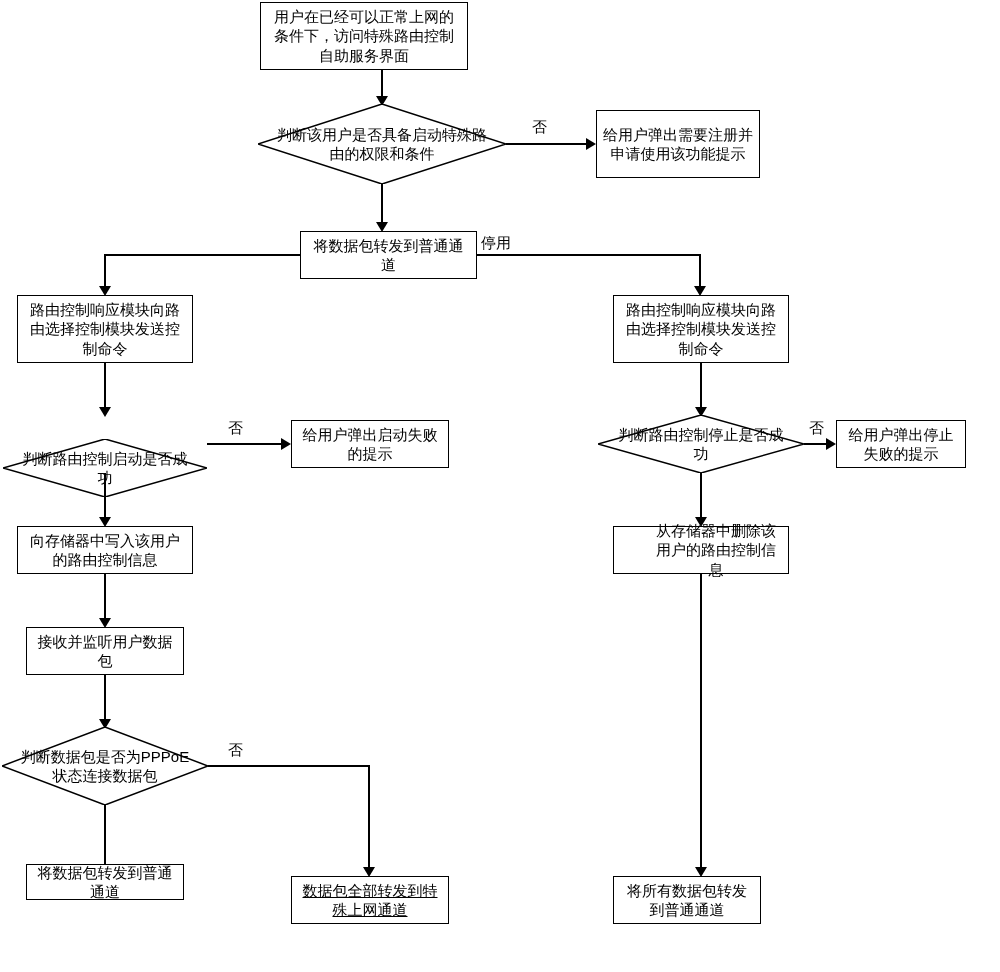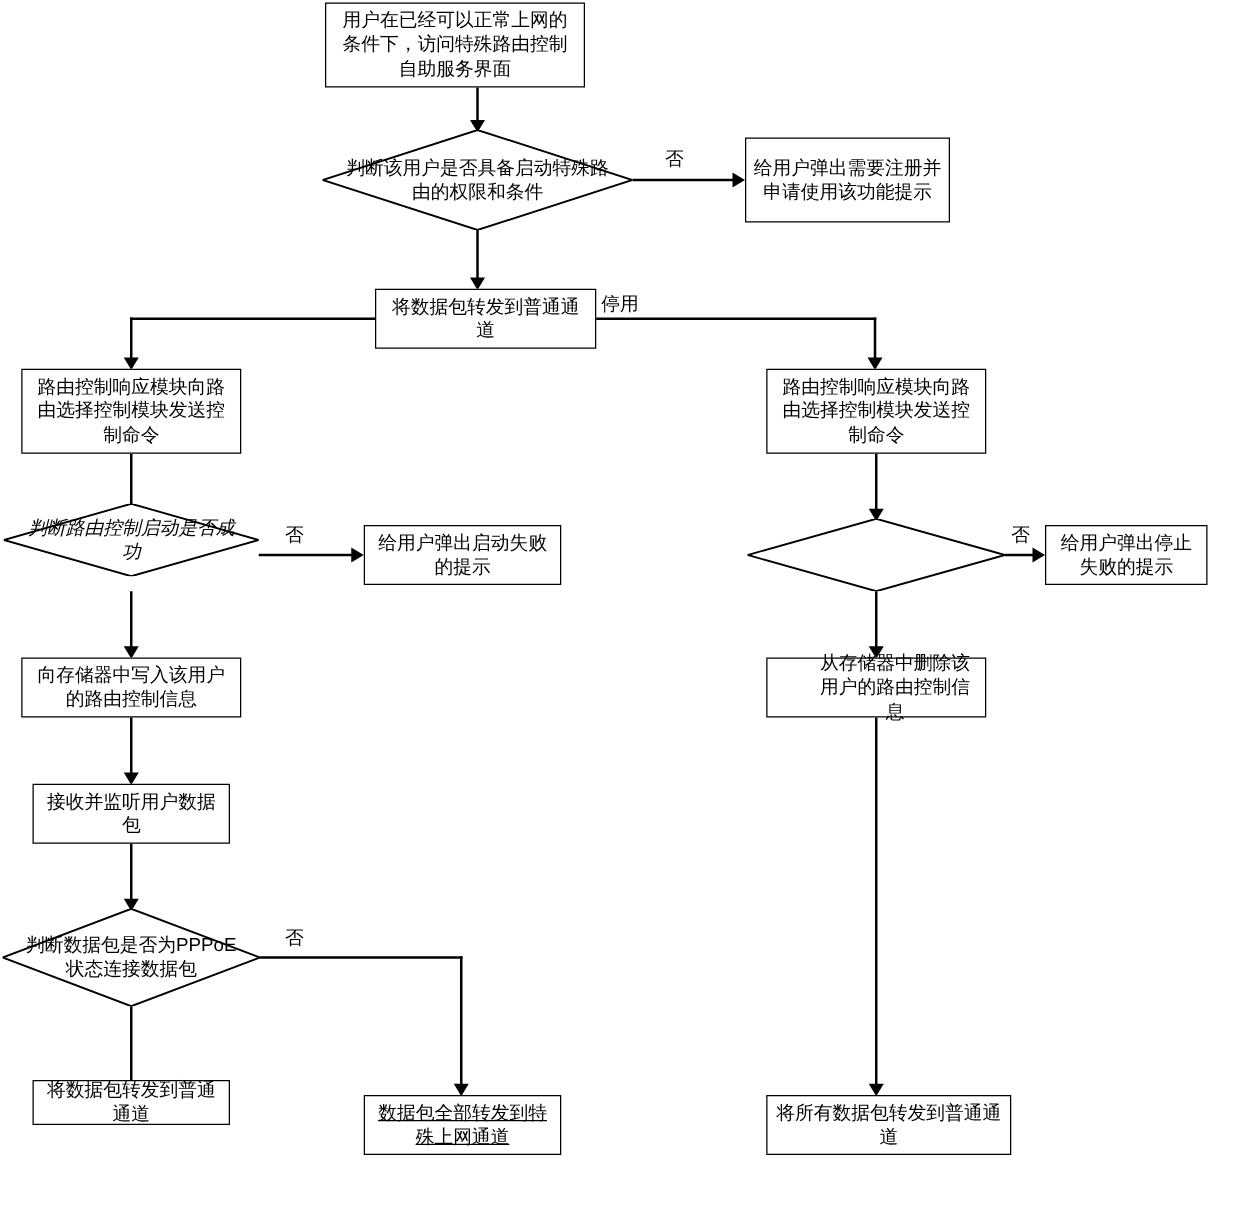--- a/index.html
+++ b/index.html
@@ -107,21 +107,21 @@
 <div class="arrow-line" style="left:699px; top:254px; width:2px; height:34px;"></div>
 <div class="arrow-head arrow-down" style="left:694px; top:286px;"></div>
 
 <div class="box" style="left:17px; top:295px; width:176px; height:68px;">
   <span>路由控制响应模块向路由选择控制模块发送控制命令</span>
 </div>
 
 <div class="arrow-line" style="left:104px; top:363px; width:2px; height:46px;"></div>
 <div class="arrow-head arrow-down" style="left:99px; top:407px;"></div>
 
-<div class="diamond" style="left:3px; top:403px; width:204px; height:58px;font-style:italic;">
+<div class="diamond" style="left:3px; top:439px; width:204px; height:58px;">
   <svg viewBox="0 0 204 58" preserveAspectRatio="none">
       <polygon points="102,0 204,29 102,58 0,29" fill="#fff" stroke="#000" stroke-width="1.5"></polygon>
     </svg>
   <div class="diamond-text">判断路由控制启动是否成功</div>
 </div>
 
 <div class="arrow-line" style="left:207px; top:443px; width:76px; height:2px;"></div>
 <div class="arrow-head arrow-right" style="left:281px; top:438px;"></div>
 <div class="label" style="left:228px; top:419px;">否</div>
 
@@ -173,35 +173,36 @@
   <span>路由控制响应模块向路由选择控制模块发送控制命令</span>
 </div>
 
 <div class="arrow-line" style="left:700px; top:363px; width:2px; height:46px;"></div>
 <div class="arrow-head arrow-down" style="left:695px; top:407px;"></div>
 
 <div class="diamond" style="left:598px; top:415px; width:206px; height:58px;">
   <svg viewBox="0 0 206 58" preserveAspectRatio="none">
       <polygon points="103,0 206,29 103,58 0,29" fill="#fff" stroke="#000" stroke-width="1.5"></polygon>
     </svg>
+  <div class="diamond-text">判断路由控制停止是否成功</div>
 </div>
 
 <div class="arrow-line" style="left:804px; top:443px; width:24px; height:2px;"></div>
 <div class="arrow-head arrow-right" style="left:826px; top:438px;"></div>
 <div class="label" style="left:809px; top:419px;">否</div>
 
 <div class="box" style="left:836px; top:420px; width:130px; height:48px;">
   <span>给用户弹出停止失败的提示</span>
 </div>
 
 <div class="arrow-line" style="left:700px; top:473px; width:2px; height:46px;"></div>
 <div class="arrow-head arrow-down" style="left:695px; top:517px;"></div>
 
 <div class="box" style="left:613px; top:526px; width:176px; height:48px;padding-left:36px;">
   <span>从存储器中删除该用户的路由控制信息</span>
 </div>
 
 <div class="arrow-line" style="left:700px; top:574px; width:2px; height:295px;"></div>
 <div class="arrow-head arrow-down" style="left:695px; top:867px;"></div>
 
-<div class="box" style="left:613px; top:876px; width:196px; height:48px;align-items:center;">
+<div class="box" style="left:613px; top:876px; width:148px; height:48px;align-items:center;">
   <span>将所有数据包转发到普通通道</span>
 </div>
 
 </body></html>

